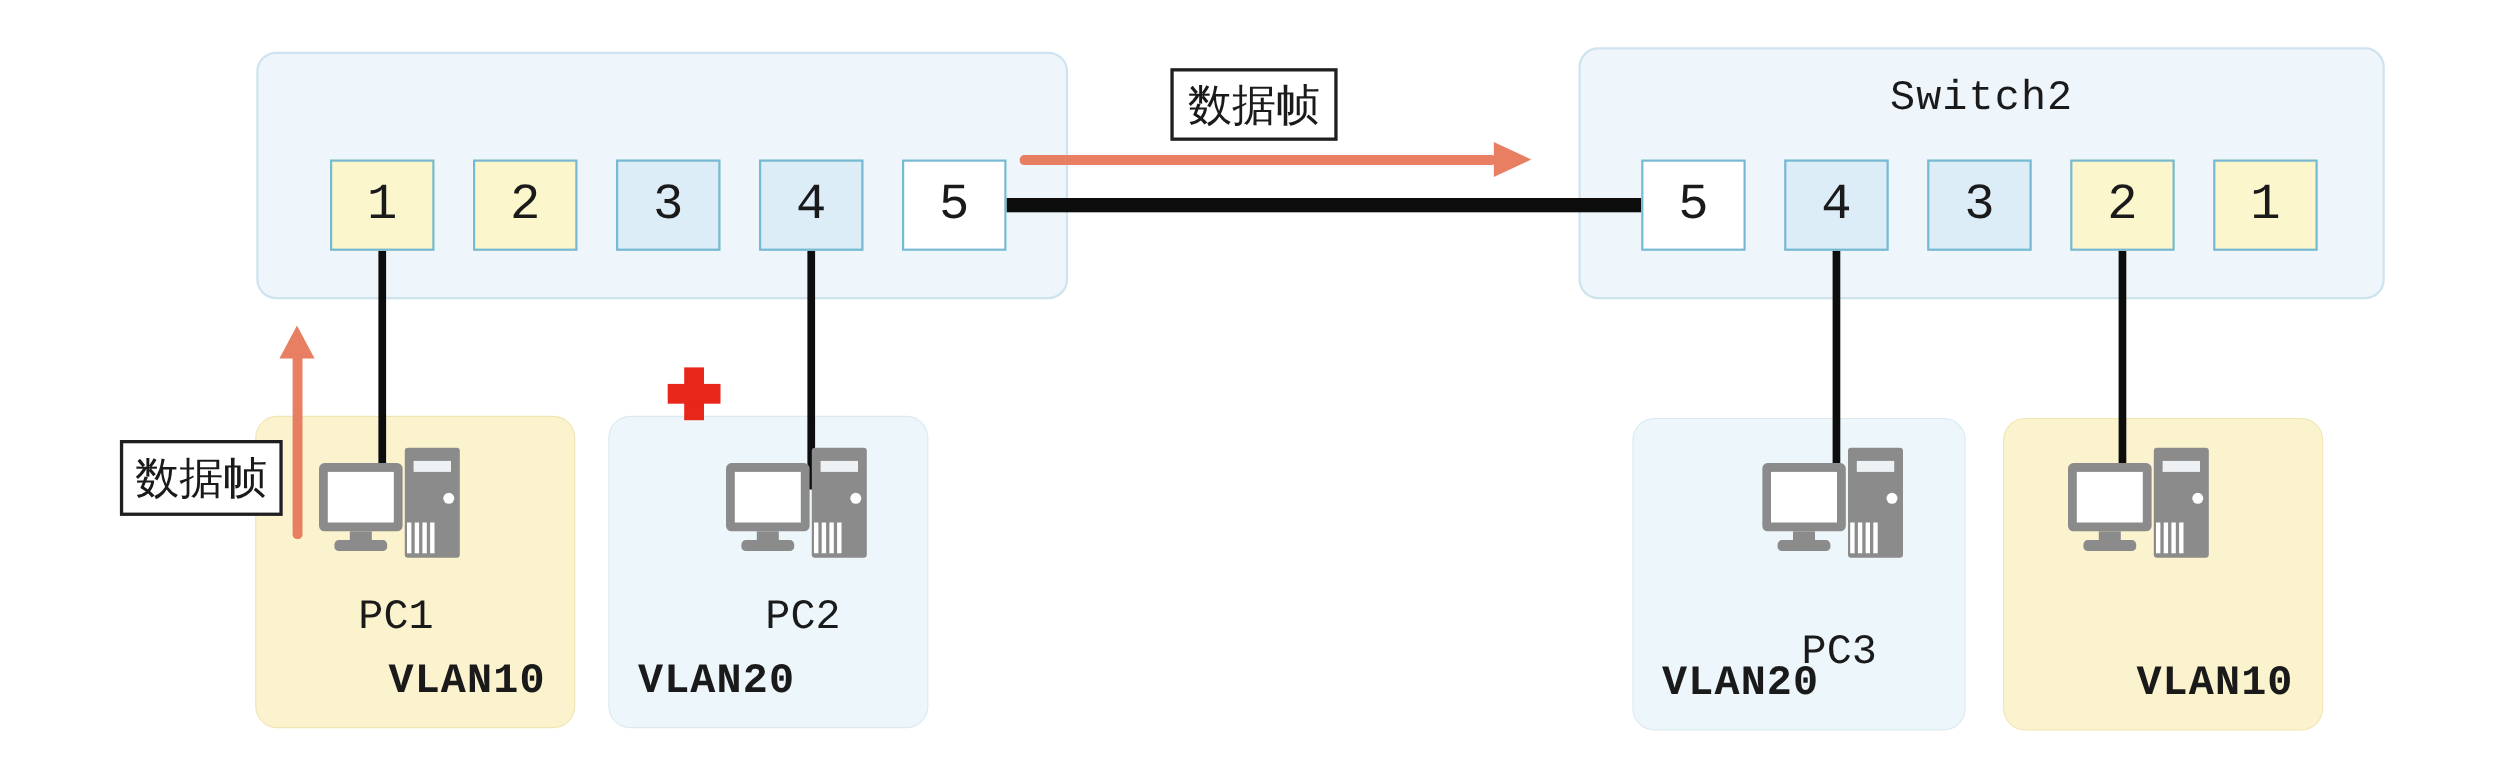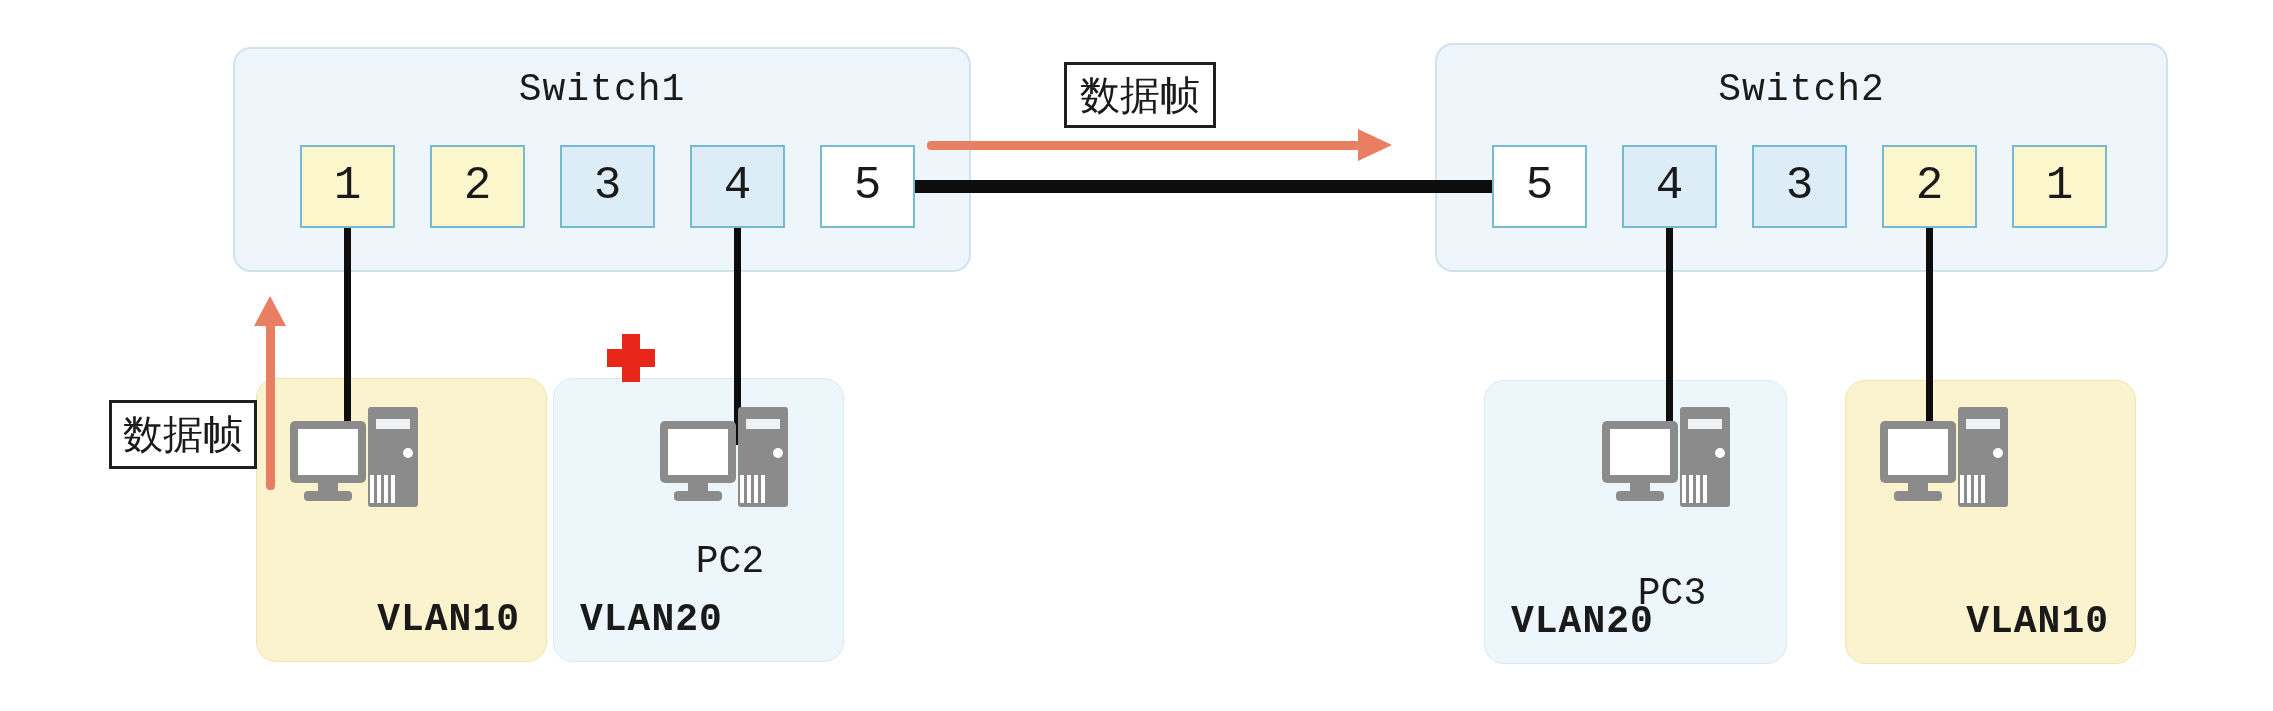--- a/index.html
+++ b/index.html
@@ -26,21 +26,21 @@
     position:absolute;width:95px;height:83px;box-sizing:border-box;
     border:2.5px solid var(--port-border);
     font-size:46px;line-height:78px;text-align:center;
   }
   .port[data-c="yellow"]{background:var(--port-yellow);}
   .port[data-c="blue"]{background:var(--port-blue);}
   .port[data-c="white"]{background:var(--port-white);}
   .pcbox{
     position:absolute;width:291px;height:284px;box-sizing:border-box;border-radius:20px;
   }
-  .pcbox[data-c="yellow"]{background:var(--pc-yellow);border:1.5px solid var(--pc-yellow-border);margin-left:24px;}
+  .pcbox[data-c="yellow"]{background:var(--pc-yellow);border:1.5px solid var(--pc-yellow-border);}
   .pcbox[data-c="blue"]{background:var(--pc-blue);border:1.5px solid var(--pc-blue-border);}
   .pc-name{
     position:absolute;width:160px;text-align:center;font-size:38px;
   }
   .vlan-label{
     position:absolute;bottom:20px;font-size:38px;font-weight:bold;letter-spacing:1px;
   }
   .vlan-label[data-align="right"]{right:26px;}
   .vlan-label[data-align="left"]{left:26px;}
   .cable{position:absolute;width:7px;background:var(--cable);}
@@ -67,21 +67,20 @@
   .pcicon{position:absolute;width:140px;height:105px;}
 </style>
 </head>
 <body>
 
 <div class="canvas">
 
   <div class="switchbox" style="left:233px;top:47px;width:738px;height:225px;"></div>
   <div class="switchbox" style="left:1435px;top:43px;width:733px;height:229px;"></div>
 
-  <div class="switch-title" style="left:233px;top:68px;width:738px;">Switch1</div>
   <div class="switch-title" style="left:1435px;top:68px;width:733px;text-align:center;">Switch2</div>
 
   <div class="pcbox" style="left:232px;top:378px;" data-c="yellow">
     <div class="vlan-label" data-align="right">VLAN10</div>
   </div>
   <div class="pcbox" style="left:553px;top:378px;" data-c="blue">
     <div class="vlan-label" data-align="left">VLAN20</div>
   </div>
   <div class="pcbox" style="left:1484px;top:380px;width:303px;" data-c="blue">
     <div class="vlan-label" data-align="left">VLAN20</div>
@@ -155,20 +154,21 @@
     <rect x="80" y="70" width="4" height="28" fill="#ffffff"></rect>
       <rect x="87" y="70" width="4" height="28" fill="#ffffff"></rect>
     <rect x="94" y="70" width="4" height="28" fill="#ffffff"></rect>
       <rect x="101" y="70" width="4" height="28" fill="#ffffff"></rect>
     <rect x="0" y="16" width="76" height="62" rx="5" fill="#8b8b8b"></rect>
     <rect x="8" y="24" width="60" height="46" fill="#ffffff"></rect>
     <rect x="28" y="78" width="20" height="9" fill="#8b8b8b"></rect>
     <rect x="14" y="86" width="48" height="10" rx="4" fill="#8b8b8b"></rect>
   </svg>
 
+  <div class="pc-name" style="left:280px;top:540px;">PC1</div>
   <div class="pc-name" style="left:650px;top:540px;">PC2</div>
   <div class="pc-name" style="left:1592px;top:540px;margin-top:32px;">PC3</div>
 
   <div class="arrow-shaft-h" style="left:927px;top:141px;width:433px;"></div>
   <div class="arrow-head-right" style="left:1358px;top:129px;"></div>
   <div class="frame-label" style="left:1064px;top:62px;width:152px;height:66px;">数据帧</div>
 
   <div class="arrow-shaft-v" style="left:266px;top:322px;height:168px;"></div>
   <div class="arrow-head-up" style="left:254px;top:296px;"></div>
   <div class="frame-label" style="left:109px;top:400px;width:148px;height:69px;">数据帧</div>

